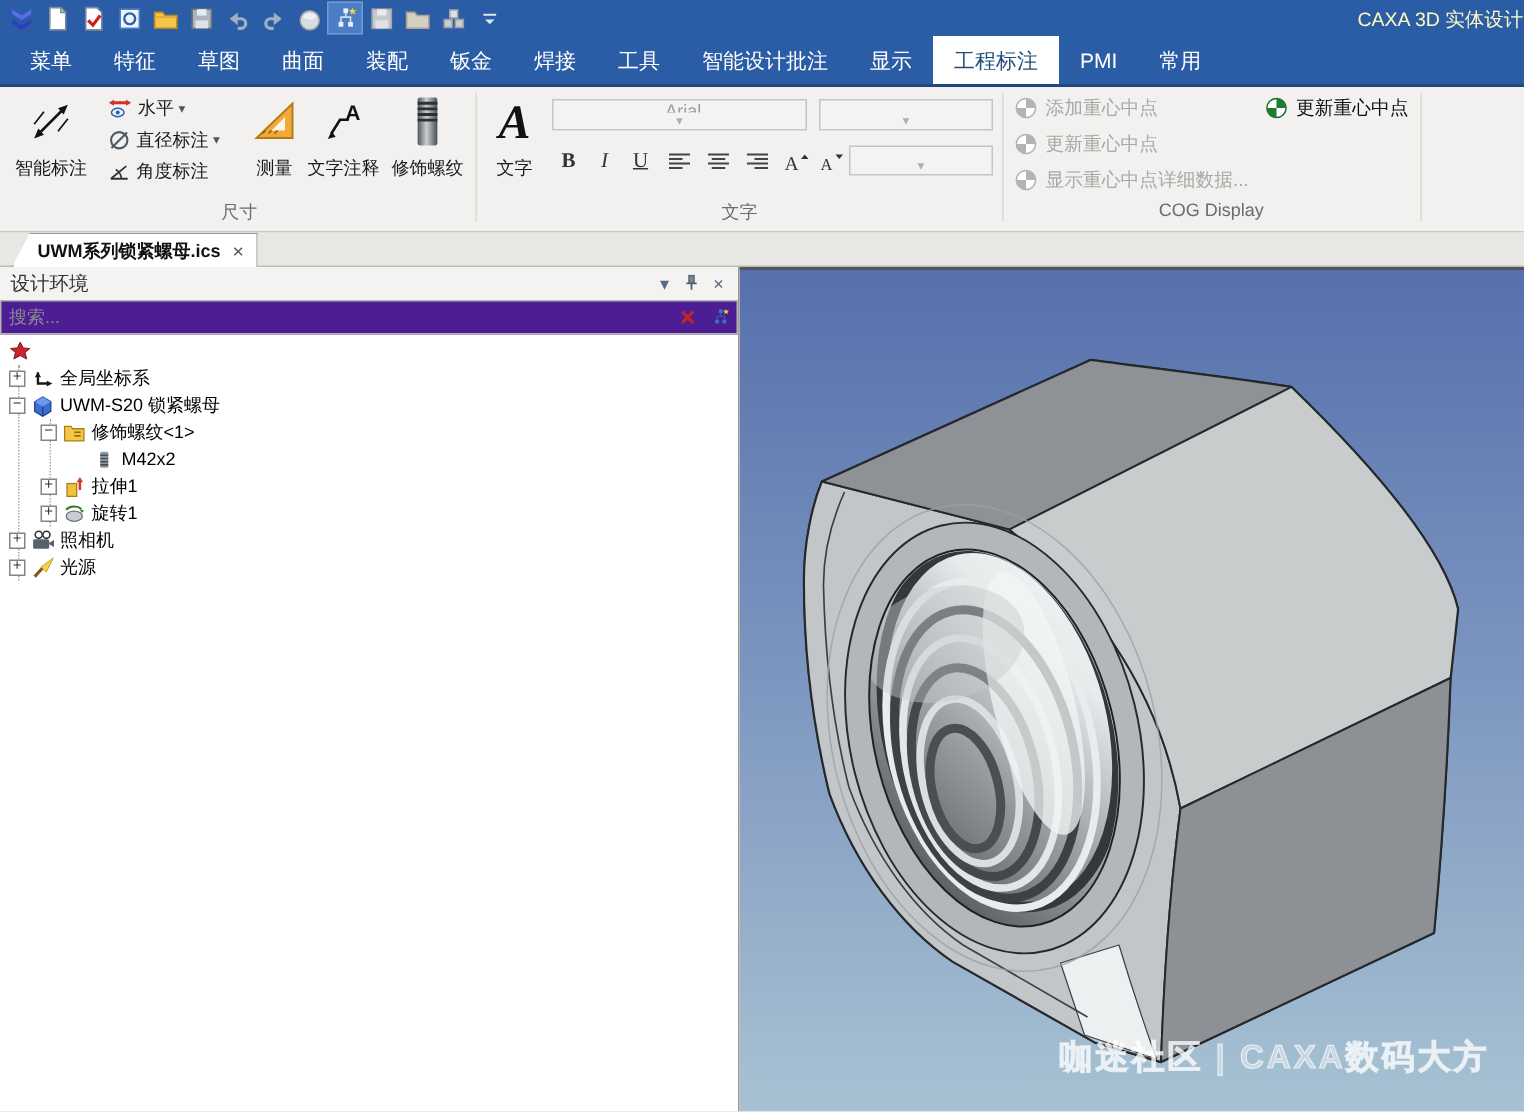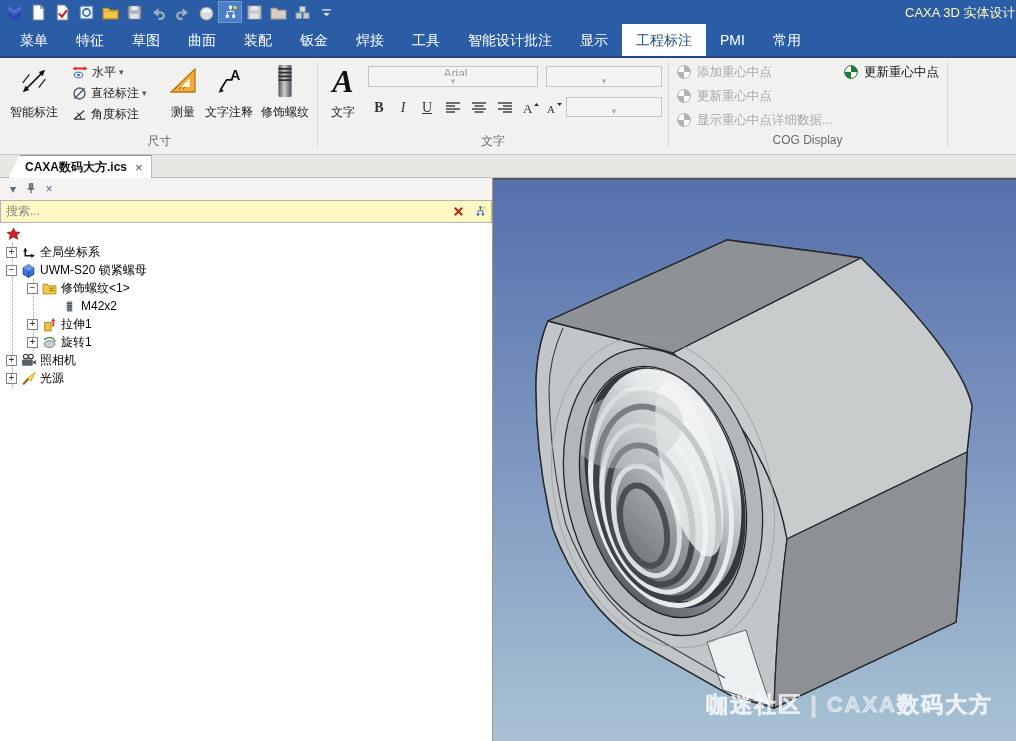--- a/index.html
+++ b/index.html
@@ -48,21 +48,21 @@
   #doctab .tclose{margin-left:8px;color:#555;font-weight:normal;font-size:13px;}
   
   #leftpanel{position:absolute;left:0;top:178px;width:493px;height:563px;background:#fff;
              border-right:1px solid #9a9894;box-sizing:border-box;}
   #panelhead{position:absolute;left:0;top:0;width:100%;height:22px;background:#f4f3f1;
              display:flex;align-items:center;font-size:13px;color:#333;padding:0 4px;box-sizing:border-box;}
   #panelhead .ptitle{flex:1;padding-left:3px;}
   .phbtn{width:18px;text-align:center;color:#5c6b80;font-size:12px;}
   .phbtn svg{width:12px;height:12px;}
   #searchrow{position:absolute;left:0;top:22px;width:100%;height:23px;border:1px solid #b6b4b1;
-             box-sizing:border-box;display:flex;align-items:center;background:#fef9c3;}
+             box-sizing:border-box;display:flex;align-items:center;background:#4c1d95;}
   #searchrow .sph{flex:1;font-size:12px;color:#8a8a8a;padding-left:5px;}
   .sbtn{width:22px;height:100%;display:flex;align-items:center;justify-content:center;}
   .sbtn svg{width:13px;height:13px;}
   #tree{position:absolute;left:0;top:47px;width:100%;bottom:0;overflow:hidden;}
   .trow{height:18px;display:flex;align-items:center;font-size:12px;color:#000;white-space:nowrap;}
   .exp{width:9px;height:9px;border:1px solid #848484;background:#fff;margin-right:4px;position:relative;flex:none;}
   .exp::before{position:absolute;left:0;top:-3px;width:9px;text-align:center;font-size:10px;line-height:14px;color:#333;}
   .exp.plus::before{content:"+";}
   .exp.minus::before{content:"\2212";}
   .tico{width:15px;height:15px;margin-right:4px;flex:none;}
@@ -348,27 +348,28 @@
         <path d="M8 8H1.6A6.4 6.4 0 0 0 8 14.4z" fill="#1e7b34"></path>
       </svg>
     <span>更新重心中点</span>
   </div>
   <div class="vsep" style="left:947px;"></div>
   <div class="sec-label" style="left:668px;width:279px;">COG Display</div>
 </div>
 
 <div id="doctabbar">
   <div id="doctab">
-    <span>CAXA数码大方.ics</span>
+    <span>UWM系列锁紧螺母.ics</span>
     <span class="tclose">×</span>
   </div>
 </div>
 
 <div id="leftpanel">
   <div id="panelhead">
+    <span class="ptitle">设计环境</span>
     <span class="phbtn">▾</span>
     <span class="phbtn">
       <svg viewBox="0 0 14 14">
           <rect x="5" y="2" width="4" height="6" fill="#7d8794" stroke="#55606c"></rect>
           <path d="M3 8h8M7 8v5" stroke="#55606c" stroke-width="1.4" fill="none"></path>
         </svg>
     </span>
     <span class="phbtn">×</span>
   </div>
   <div id="searchrow">

